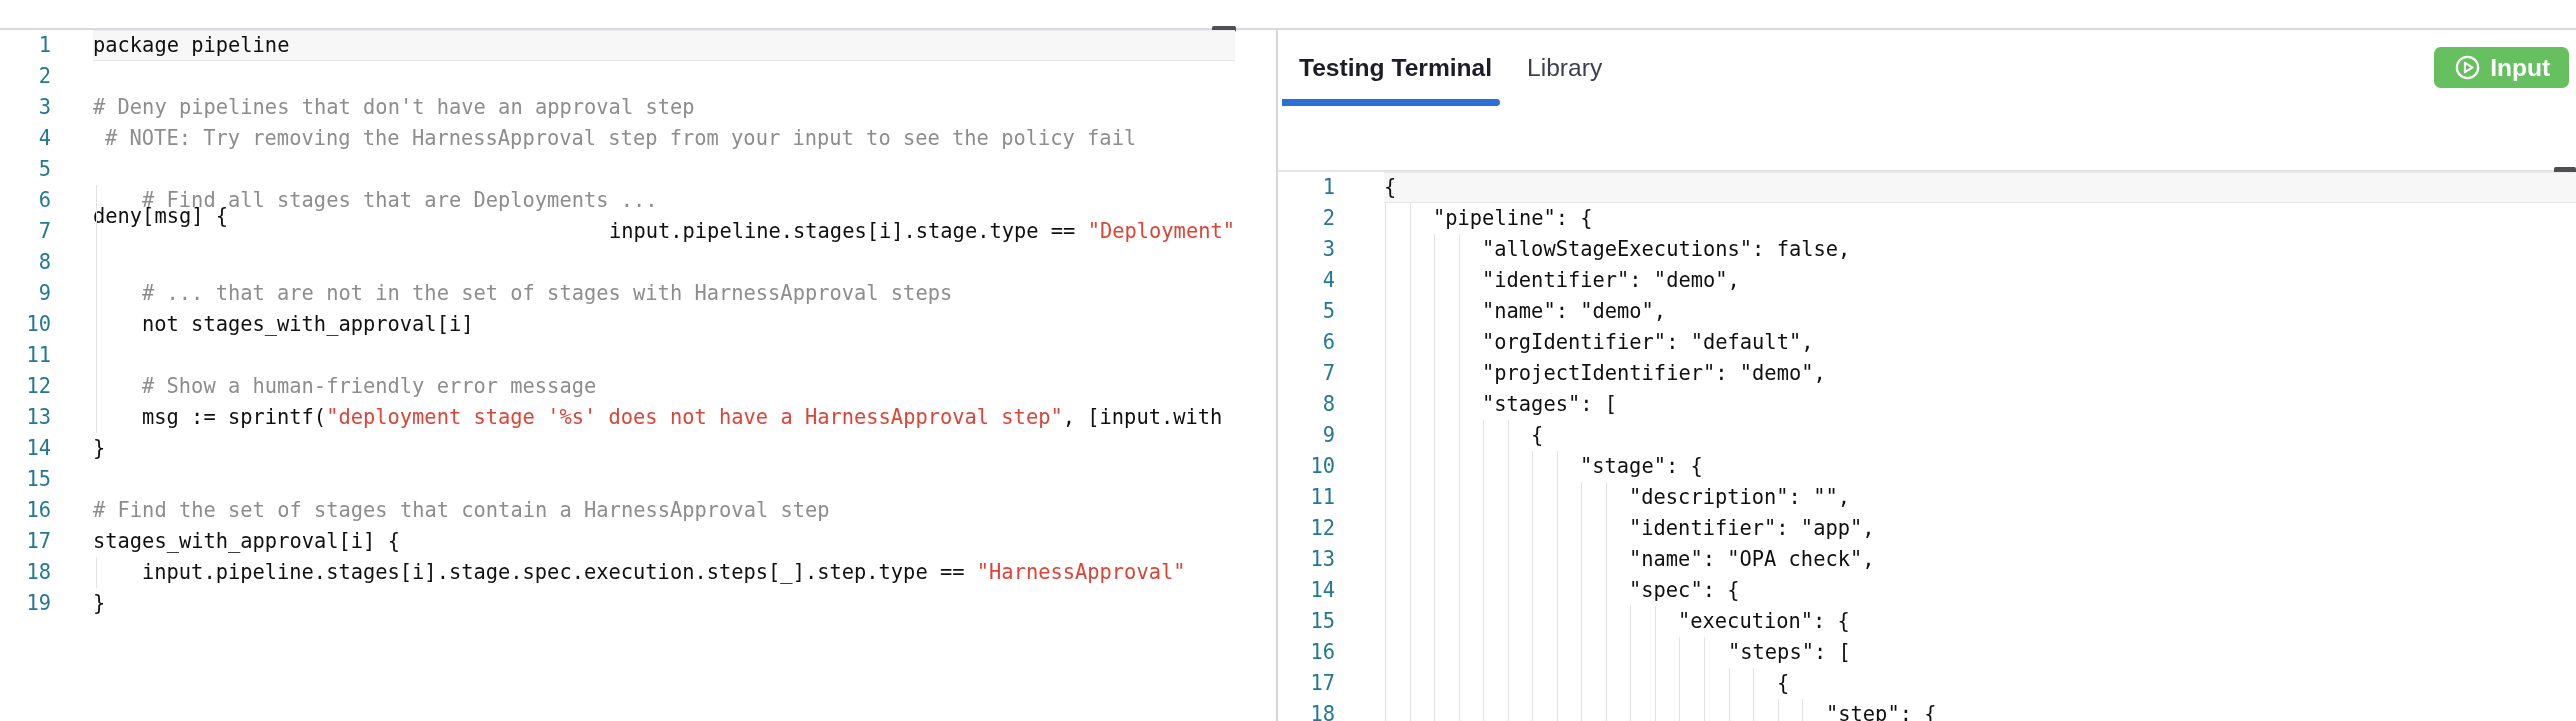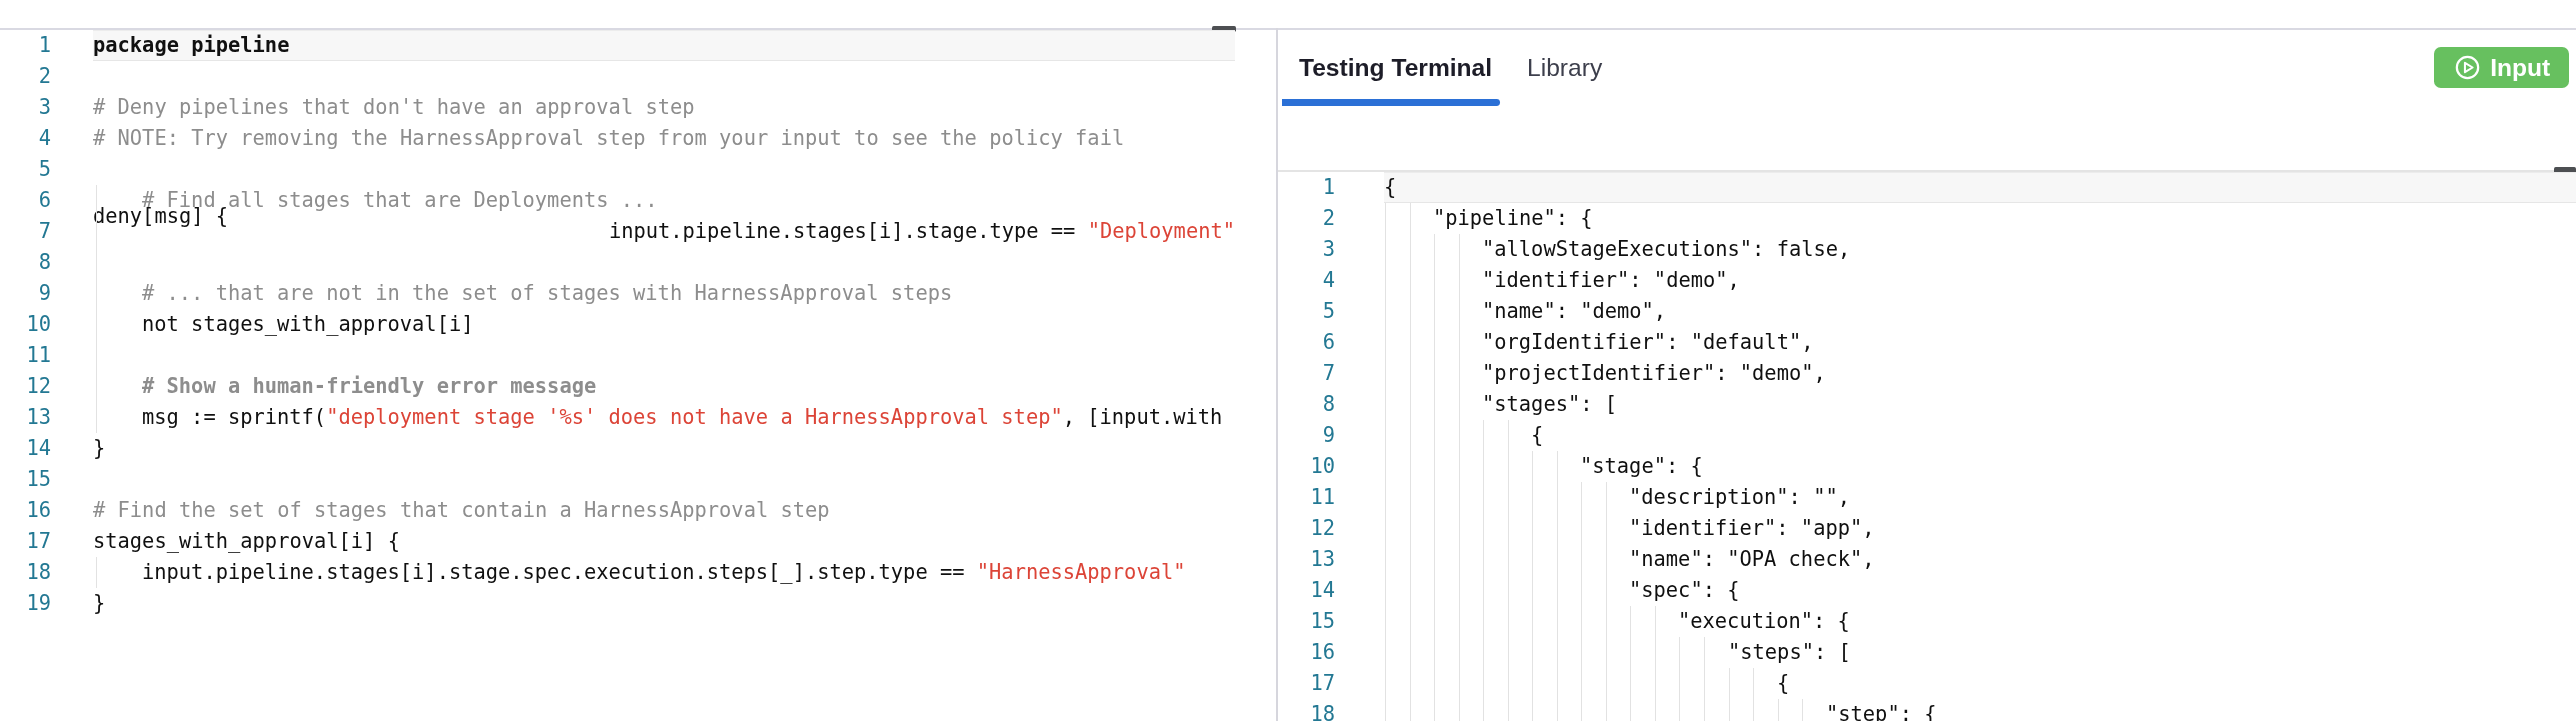--- a/index.html
+++ b/index.html
@@ -66,32 +66,32 @@
 </style>
 </head>
 <body>
 
 <div id="page">
 
   <div class="abs" id="top-border"></div>
   <div class="abs" id="panel-divider"></div>
 
   <div class="editor" id="left-editor">
-      <div class="ed-row"><div class="cur-line"></div><span class="ln">1</span><pre class="code" style="padding-left: 0px; font-weight: bold;"><span class="tok-plain">package pipeline</span></pre></div>
+      <div class="ed-row"><div class="cur-line"></div><span class="ln">1</span><pre class="code" style="padding-left: 0px;"><span class="tok-plain">package pipeline</span></pre></div>
       <div class="ed-row"><span class="ln">2</span><pre class="code" style="padding-left: 0px;"></pre></div>
       <div class="ed-row"><span class="ln">3</span><pre class="code" style="padding-left: 0px;"><span class="tok-comment"># Deny pipelines that don't have an approval step</span></pre></div>
-      <div class="ed-row"><span class="ln">4</span><pre class="code" style="padding-left: 0px;"><span class="tok-comment"># NOTE: Try removing the HarnessApproval step from your input to see the policy fail</span></pre></div>
+      <div class="ed-row"><span class="ln">4</span><pre class="code" style="padding-left: 0px; margin-left: 12px;"><span class="tok-comment"># NOTE: Try removing the HarnessApproval step from your input to see the policy fail</span></pre></div>
       <div class="ed-row"><span class="ln">5</span><pre class="code" style="padding-left: 0px; margin-top: 47px;"><span class="tok-plain">deny[msg] {</span></pre></div>
       <div class="ed-row"><span class="ln">6</span><div class="guide" style="left: 96px;"></div><pre class="code" style="padding-left: 49px;"><span class="tok-comment"># Find all stages that are Deployments ...</span></pre></div>
       <div class="ed-row"><span class="ln">7</span><div class="guide" style="left: 96px;"></div><pre class="code" style="padding-left: 49px; text-align: right;"><span class="tok-plain">input.pipeline.stages[i].stage.type == </span><span class="tok-string">"Deployment"</span></pre></div>
       <div class="ed-row"><span class="ln">8</span><div class="guide" style="left: 96px;"></div><pre class="code" style="padding-left: 0px;"></pre></div>
       <div class="ed-row"><span class="ln">9</span><div class="guide" style="left: 96px;"></div><pre class="code" style="padding-left: 49px;"><span class="tok-comment"># ... that are not in the set of stages with HarnessApproval steps</span></pre></div>
       <div class="ed-row"><span class="ln">10</span><div class="guide" style="left: 96px;"></div><pre class="code" style="padding-left: 49px;"><span class="tok-plain">not stages_with_approval[i]</span></pre></div>
       <div class="ed-row"><span class="ln">11</span><div class="guide" style="left: 96px;"></div><pre class="code" style="padding-left: 0px;"></pre></div>
-      <div class="ed-row"><span class="ln">12</span><div class="guide" style="left: 96px;"></div><pre class="code" style="padding-left: 49px; font-weight: bold;"><span class="tok-comment"># Show a human-friendly error message</span></pre></div>
+      <div class="ed-row"><span class="ln">12</span><div class="guide" style="left: 96px;"></div><pre class="code" style="padding-left: 49px;"><span class="tok-comment"># Show a human-friendly error message</span></pre></div>
       <div class="ed-row"><span class="ln">13</span><div class="guide" style="left: 96px;"></div><pre class="code" style="padding-left: 49px;"><span class="tok-plain">msg := sprintf(</span><span class="tok-string">"deployment stage '%s' does not have a HarnessApproval step"</span><span class="tok-plain">, [input.with</span></pre></div>
       <div class="ed-row"><span class="ln">14</span><pre class="code" style="padding-left: 0px;"><span class="tok-plain">}</span></pre></div>
       <div class="ed-row"><span class="ln">15</span><pre class="code" style="padding-left: 0px;"></pre></div>
       <div class="ed-row"><span class="ln">16</span><pre class="code" style="padding-left: 0px;"><span class="tok-comment"># Find the set of stages that contain a HarnessApproval step</span></pre></div>
       <div class="ed-row"><span class="ln">17</span><pre class="code" style="padding-left: 0px;"><span class="tok-plain">stages_with_approval[i] {</span></pre></div>
       <div class="ed-row"><span class="ln">18</span><div class="guide" style="left: 96px;"></div><pre class="code" style="padding-left: 49px;"><span class="tok-plain">input.pipeline.stages[i].stage.spec.execution.steps[_].step.type == </span><span class="tok-string">"HarnessApproval"</span></pre></div>
       <div class="ed-row"><span class="ln">19</span><pre class="code" style="padding-left: 0px;"><span class="tok-plain">}</span></pre></div>
     </div>
   <div class="abs minimize" id="left-minimize"></div>
 

